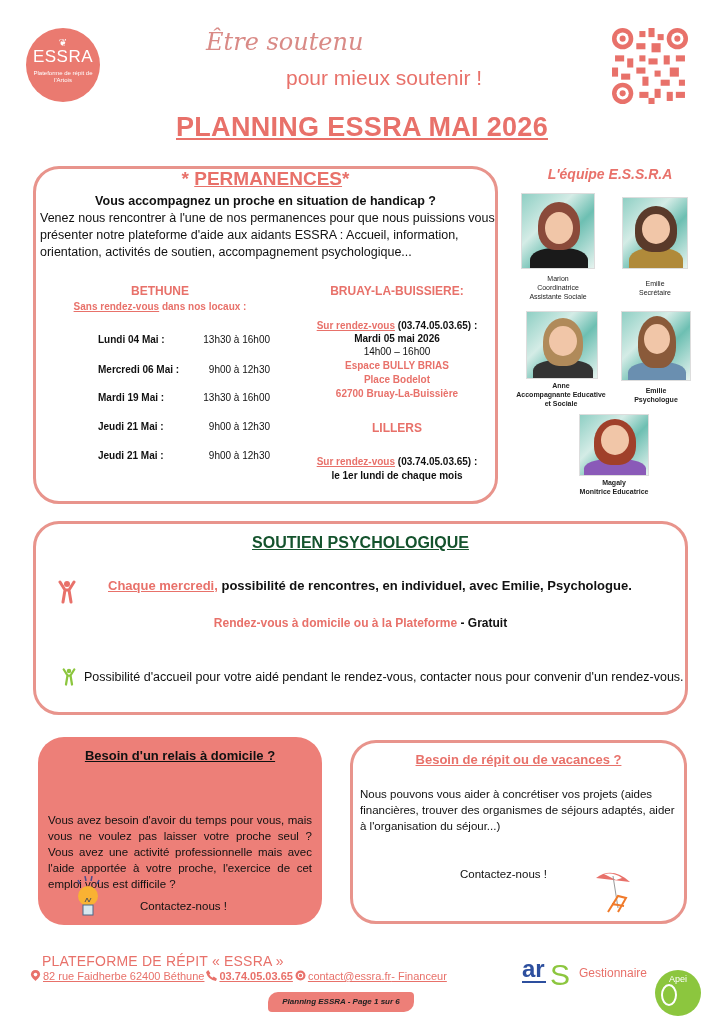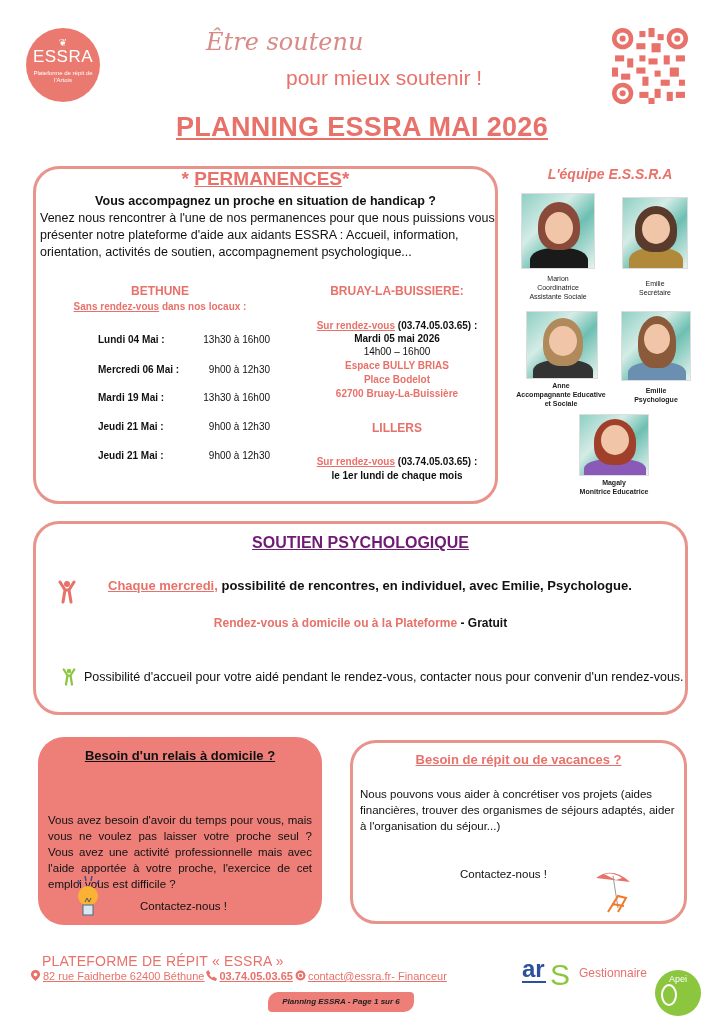--- a/index.html
+++ b/index.html
@@ -36,21 +36,21 @@
   
   #team-title { left: 520px; top: 166px; width: 180px; text-align: center; font-size: 14px; font-weight: bold; font-style: italic; color: #e8716a; }
   .photo { position: absolute; border: 1px solid #ddd; background: linear-gradient(135deg,#8fcfc4 0%,#d4ece6 35%,#6dbfb2 60%,#e6f3ef 100%); overflow: hidden; }
   .photo .hair { position:absolute; border-radius: 50% 50% 40% 40%; }
   .photo .face { position:absolute; border-radius: 50%; background: #f1c6a8; }
   .photo .body { position:absolute; border-radius: 40% 40% 0 0; }
   .member-label { position: absolute; text-align: center; font-size: 7px; line-height: 9px; color: #222; }
 
   
   #soutien-box { left: 33px; top: 521px; width: 655px; height: 194px; border: 3px solid #e8948c; border-radius: 26px; }
-  #soutien-title { left: 33px; top: 534px; width: 655px; text-align: center; font-size: 16px; font-weight: bold; color: #701a75; text-decoration: underline; }
+  #soutien-title { left: 33px; top: 534px; width: 655px; text-align: center; font-size: 16px; font-weight: bold; color: #14532d; text-decoration: underline; }
   #soutien-line1 { left: 84px; top: 576px; width: 600px; font-size: 13px; font-weight: bold; line-height: 20px; margin-left: 24px; }
   #soutien-line2 { left: 33px; top: 616px; width: 655px; text-align: center; font-size: 12px; font-weight: bold; }
   #soutien-line3 { left: 84px; top: 668px; width: 600px; font-size: 12.5px; line-height: 18px; }
   .person-icon { position:absolute; width: 18px; height: 24px; }
 
   
   #relais-box { left: 38px; top: 737px; width: 284px; height: 188px; background: #ed7f78; border-radius: 26px; }
   #relais-title { left: 38px; top: 748px; width: 284px; text-align: center; font-size: 13px; font-weight: bold; text-decoration: underline; }
   #relais-text { left: 48px; top: 784px; width: 264px; font-size: 11.5px; line-height: 16px; text-align: justify; margin-top: 28px; }
   #relais-cta { left: 140px; top: 900px; font-size: 11.5px; }

